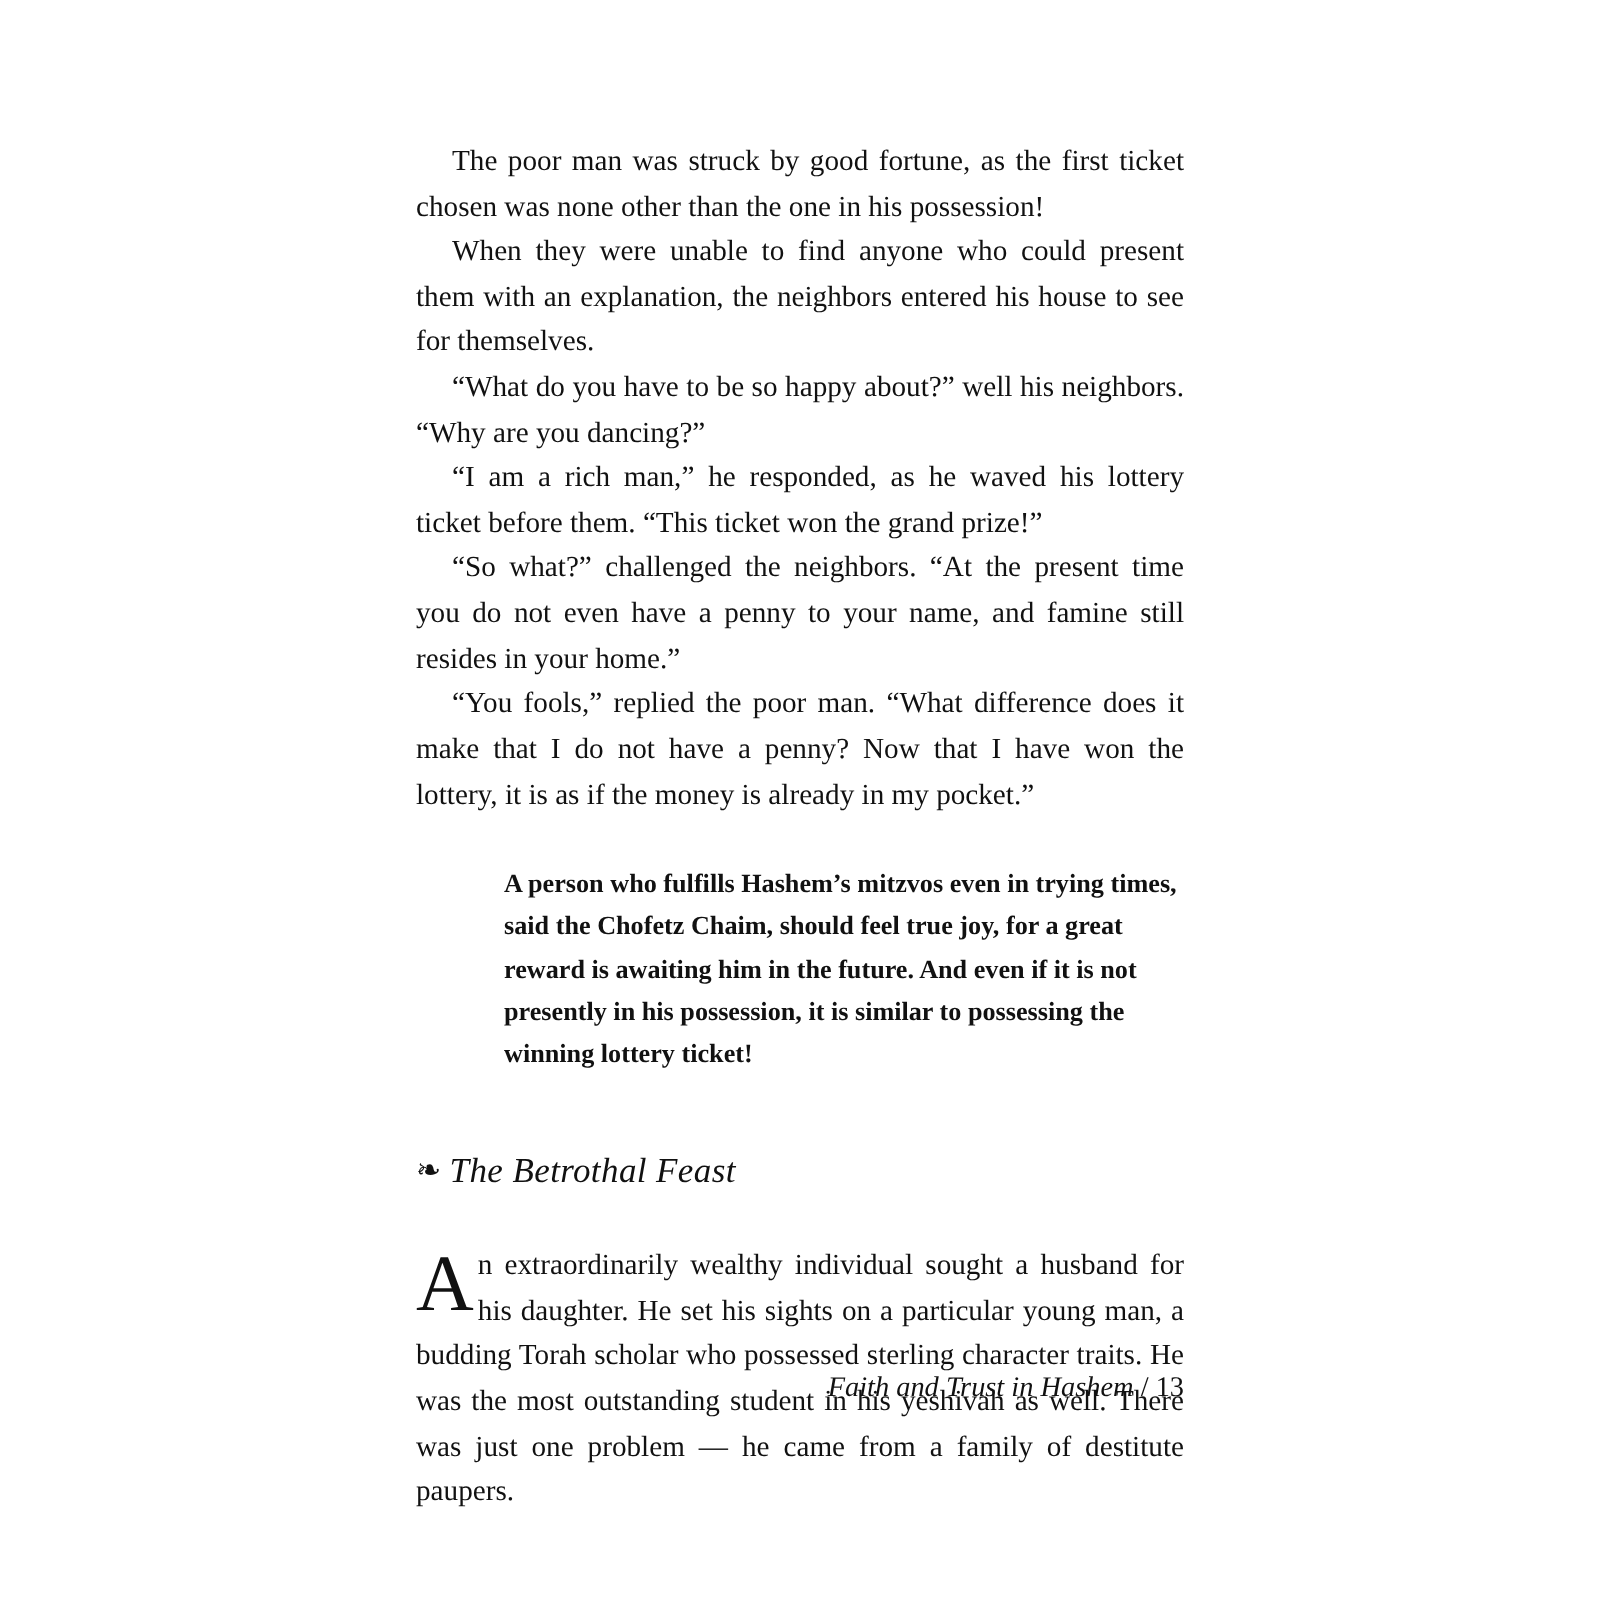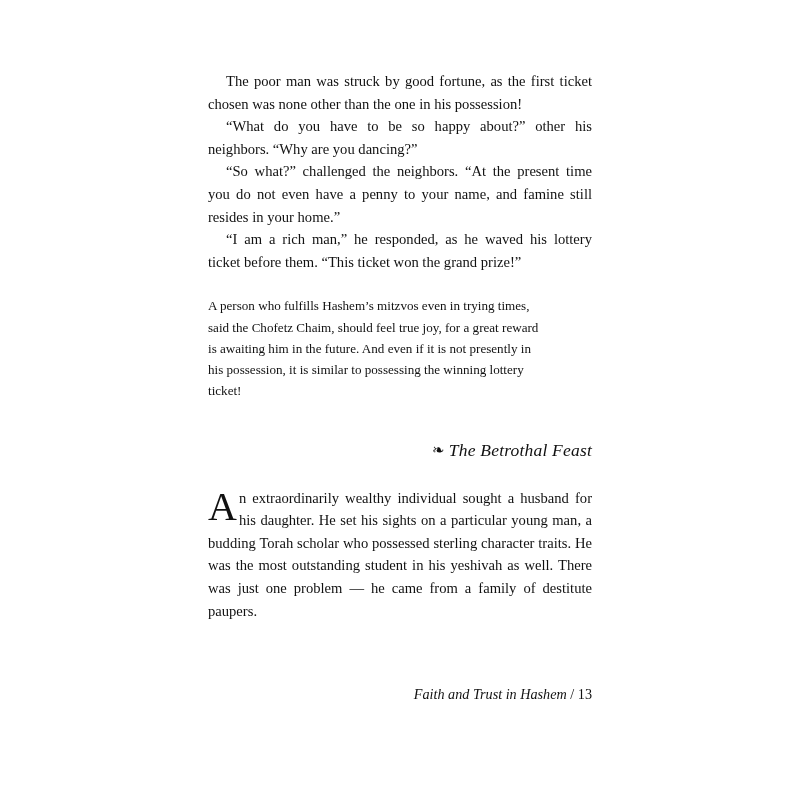--- a/index.html
+++ b/index.html
@@ -34,32 +34,34 @@
     line-height: 1.55;
     text-indent: 18px;
     hyphens: auto;
     -webkit-hyphens: auto;
   }
   p.body-par.first {
     text-indent: 18px;
   }
   .quote-block {
     margin-top: 22px;
+    margin-left: 44px;
     width: 340px;
+    font-weight: bold;
   }
   .quote-block p {
     margin: 0;
     font-size: 13.1px;
     line-height: 1.62;
     text-align: left;
     text-indent: 0;
   }
   .section-heading {
     margin-top: 38px;
-    text-align: right;
+    text-align: left;
     font-style: italic;
     font-size: 17.5px;
     letter-spacing: 0.2px;
   }
   .section-heading .ornament {
     font-style: normal;
     font-size: 15px;
     margin-right: 4px;
     display: inline-block;
     transform: translateY(-1px);
@@ -95,23 +97,25 @@
   }
 </style>
 </head>
 <body>
 
 <div class="page">
 
   <div class="text-column">
 
     <p class="body-par first">The poor man was struck by good fortune, as the first ticket chosen was none other than the one in his possession!</p>
-    <p class="body-par">“What do you have to be so happy about?” other his neighbors. “Why are you dancing?”</p>
+    <p class="body-par">When they were unable to find anyone who could present them with an explanation, the neighbors entered his house to see for themselves.</p>
+    <p class="body-par">“What do you have to be so happy about?” well his neighbors. “Why are you dancing?”</p>
+    <p class="body-par">“I am a rich man,” he responded, as he waved his lottery ticket before them. “This ticket won the grand prize!”</p>
     <p class="body-par">“So what?” challenged the neighbors. “At the present time you do not even have a penny to your name, and famine still resides in your home.”</p>
-    <p class="body-par">“I am a rich man,” he responded, as he waved his lottery ticket before them. “This ticket won the grand prize!”</p>
+    <p class="body-par">“You fools,” replied the poor man. “What difference does it make that I do not have a penny? Now that I have won the lottery, it is as if the money is already in my pocket.”</p>
 
     <div class="quote-block">
       <p>A person who fulfills Hashem’s mitzvos even in trying times, said the Chofetz Chaim, should feel true joy, for a great reward is awaiting him in the future. And even if it is not presently in his possession, it is similar to possessing the winning lottery ticket!</p>
     </div>
 
     <div class="section-heading">
       <span class="ornament">❧</span><span>The Betrothal Feast</span>
     </div>
 
     <p class="dropcap-par"><span class="dropcap">A</span><span>n extraordinarily wealthy individual sought a husband for his daughter. He set his sights on a particular young man, a budding Torah scholar who possessed sterling  character traits. He was the most outstanding student in his yeshivah as well. There was just one problem — he came from a family of destitute paupers.</span></p>

